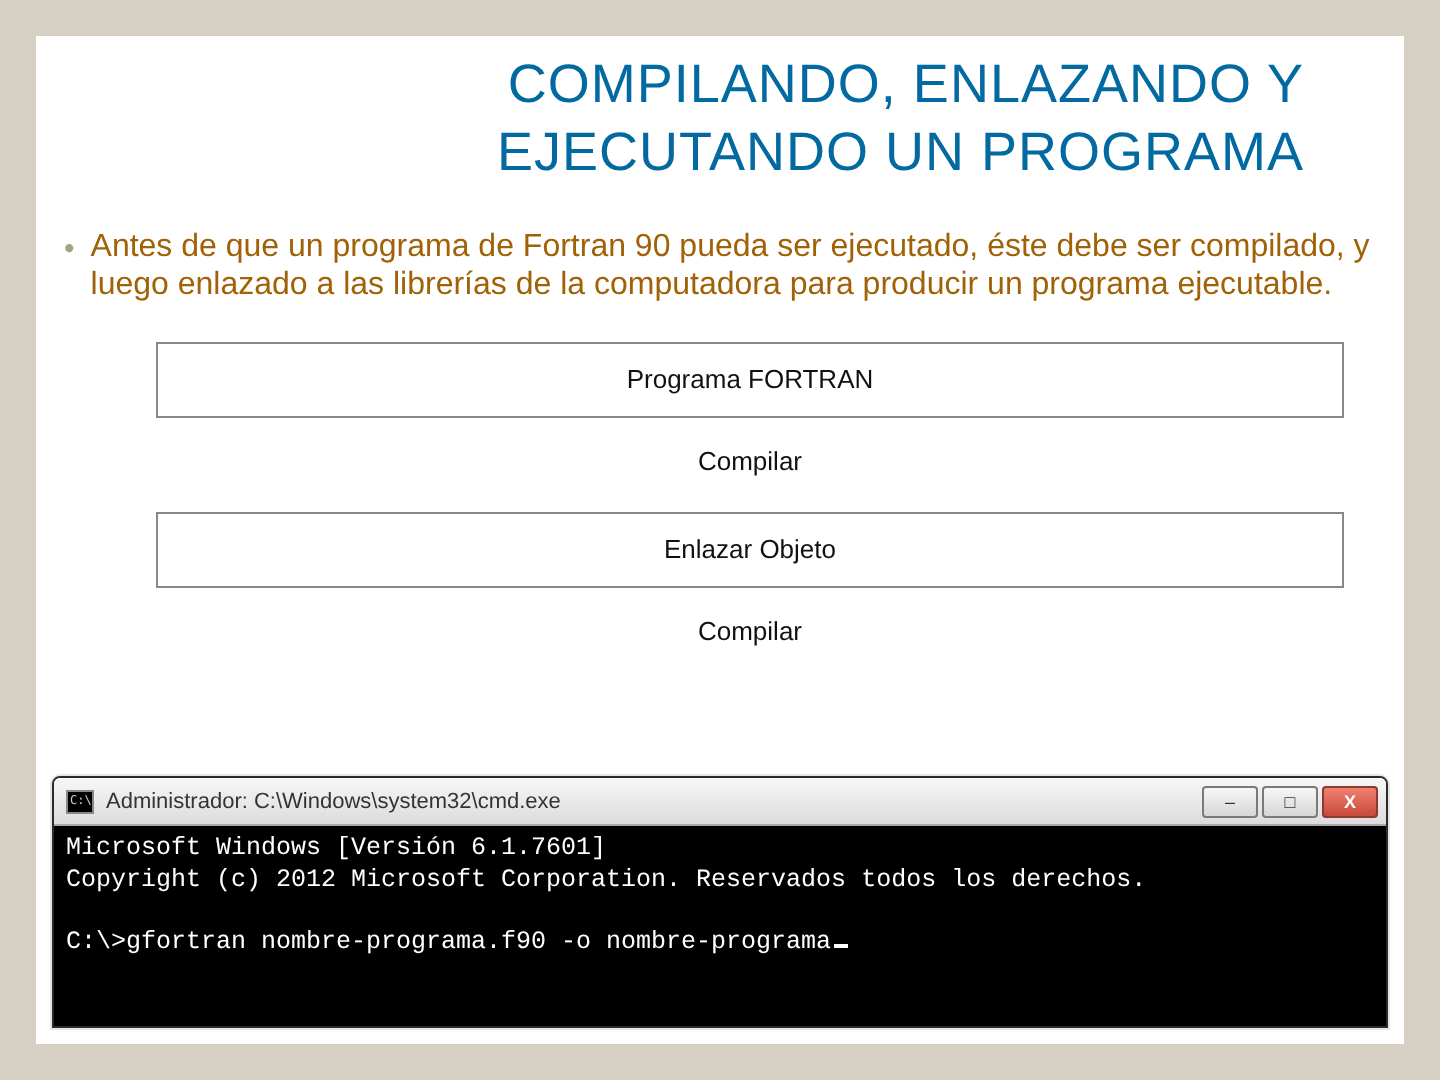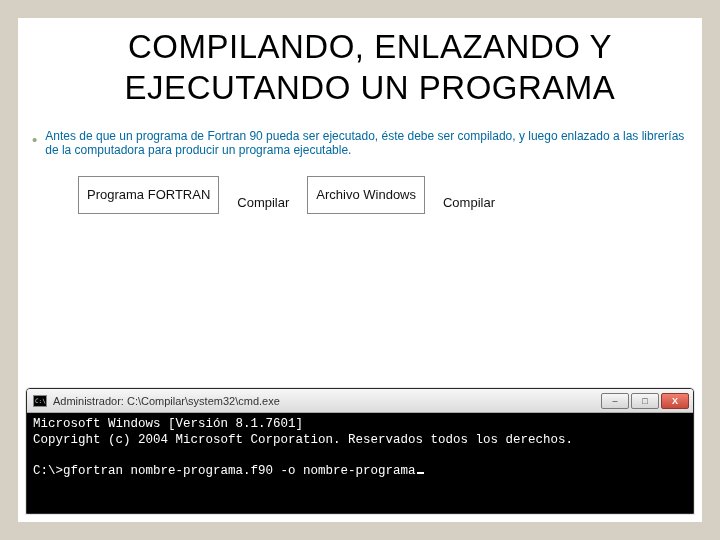--- a/index.html
+++ b/index.html
@@ -1,24 +1,24 @@
 <!DOCTYPE html>
 <html><head>
 <meta charset="utf-8">
 <style>
   * { box-sizing: border-box; margin: 0; padding: 0; }
   html, body { width: 720px; height: 540px; font-family: Arial, Helvetica, sans-serif; background: #fff; }
   .slide { width: 720px; height: 540px; background: #fff; position: relative; border: 18px solid #d6d0c4; }
   .title-block { margin: 4px 40px 14px 60px; padding: 4px 10px 6px 10px; }
-  .title-text { font-size: 33px; line-height: 1.25; color: #000000; letter-spacing: 0.5px; text-align: center; }
+  .title-text { font-size: 27px; line-height: 1.25; color: #0369a1; letter-spacing: 0.5px; text-align: right; }
   .bullet-block { margin: 6px 14px 10px 14px; }
   .bullet { display: flex; align-items: flex-start; }
   .bullet-marker { color: #9aa97f; font-size: 15px; margin-right: 8px; margin-top: 2px; }
-  .bullet-text { font-size: 12px; line-height: 1.22; color: #0369a1; }
-  .flow { display: flex; align-items: stretch; gap: 14px; margin: 18px 30px 0 60px; }
+  .bullet-text { font-size: 16px; line-height: 1.22; color: #a16207; }
+  .flow { display: flex; align-items: stretch; gap: 14px; margin: 18px 30px 0 60px; flex-direction: column; }
   .flow-box { border: 1px solid #888; min-width: 90px; padding: 10px 8px; display: flex; align-items: center; justify-content: center; text-align: center; font-size: 13px; line-height: 1.25; color: #111; background: #fff; }
   .flow-label { display: flex; align-items: flex-end; justify-content: center; font-size: 13px; color: #111; padding-bottom: 4px; min-width: 60px; text-align: right; }
   .console-wrap { position: absolute; left: 8px; right: 8px; bottom: 8px; }
   .win { border: 1px solid #2b2b2b; box-shadow: 0 0 0 1px #e6e6e6; border-radius: 4px 4px 0 0; overflow: hidden; }
   .titlebar { display: flex; align-items: center; height: 24px; background: linear-gradient(#f7f7f7,#dcdcdc); border-bottom: 1px solid #a8a8a8; padding: 0 4px 0 6px; }
   .tb-icon { width: 14px; height: 12px; background: #000; border: 1px solid #888; margin-right: 6px; position: relative; }
   .tb-icon::after { content: "C:\\"; color: #ccc; font-size: 6px; position: absolute; top: 1px; left: 1px; font-family: Consolas, monospace; }
   .tb-title { font-size: 11px; color: #333; flex: 1; white-space: nowrap; overflow: hidden; }
   .tb-btns { display: flex; gap: 2px; }
   .tb-btn { width: 28px; height: 16px; border: 1px solid #7a7a7a; border-radius: 2px; display: flex; align-items: center; justify-content: center; background: linear-gradient(#f7f7f7,#d6d6d6); font-size: 9px; color: #333; }
@@ -38,35 +38,35 @@
   <div class="bullet-block">
     <div class="bullet">
       <div class="bullet-marker">•</div>
       <div class="bullet-text">Antes de que un programa de Fortran 90 pueda ser ejecutado, éste debe ser compilado, y luego enlazado a las librerías de la computadora para producir un programa ejecutable.</div>
     </div>
   </div>
 
   <div class="flow">
     <div class="flow-box">Programa FORTRAN</div>
     <div class="flow-label">Compilar</div>
-    <div class="flow-box">Archivo Windows</div>
+    <div class="flow-box">Enlazar Objeto</div>
     <div class="flow-label">Compilar</div>
   </div>
 
   <div class="console-wrap">
     <div class="win">
       <div class="titlebar">
         <div class="tb-icon"></div>
-        <div class="tb-title">Administrador: C:\Compilar\system32\cmd.exe</div>
+        <div class="tb-title">Administrador: C:\Windows\system32\cmd.exe</div>
         <div class="tb-btns">
           <div class="tb-btn">–</div>
           <div class="tb-btn">□</div>
           <div class="tb-btn close">X</div>
         </div>
       </div>
-      <div class="console"><span>Microsoft Windows [Versión 8.1.7601]</span>
-<span>Copyright (c) 2004 Microsoft Corporation. Reservados todos los derechos.</span>
+      <div class="console"><span>Microsoft Windows [Versión 6.1.7601]</span>
+<span>Copyright (c) 2012 Microsoft Corporation. Reservados todos los derechos.</span>
 <span></span>
 <span>C:\&gt;gfortran nombre-programa.f90 -o nombre-programa</span><span class="cursor"></span></div>
     </div>
   </div>
 
 </div>
 
 </body></html>

